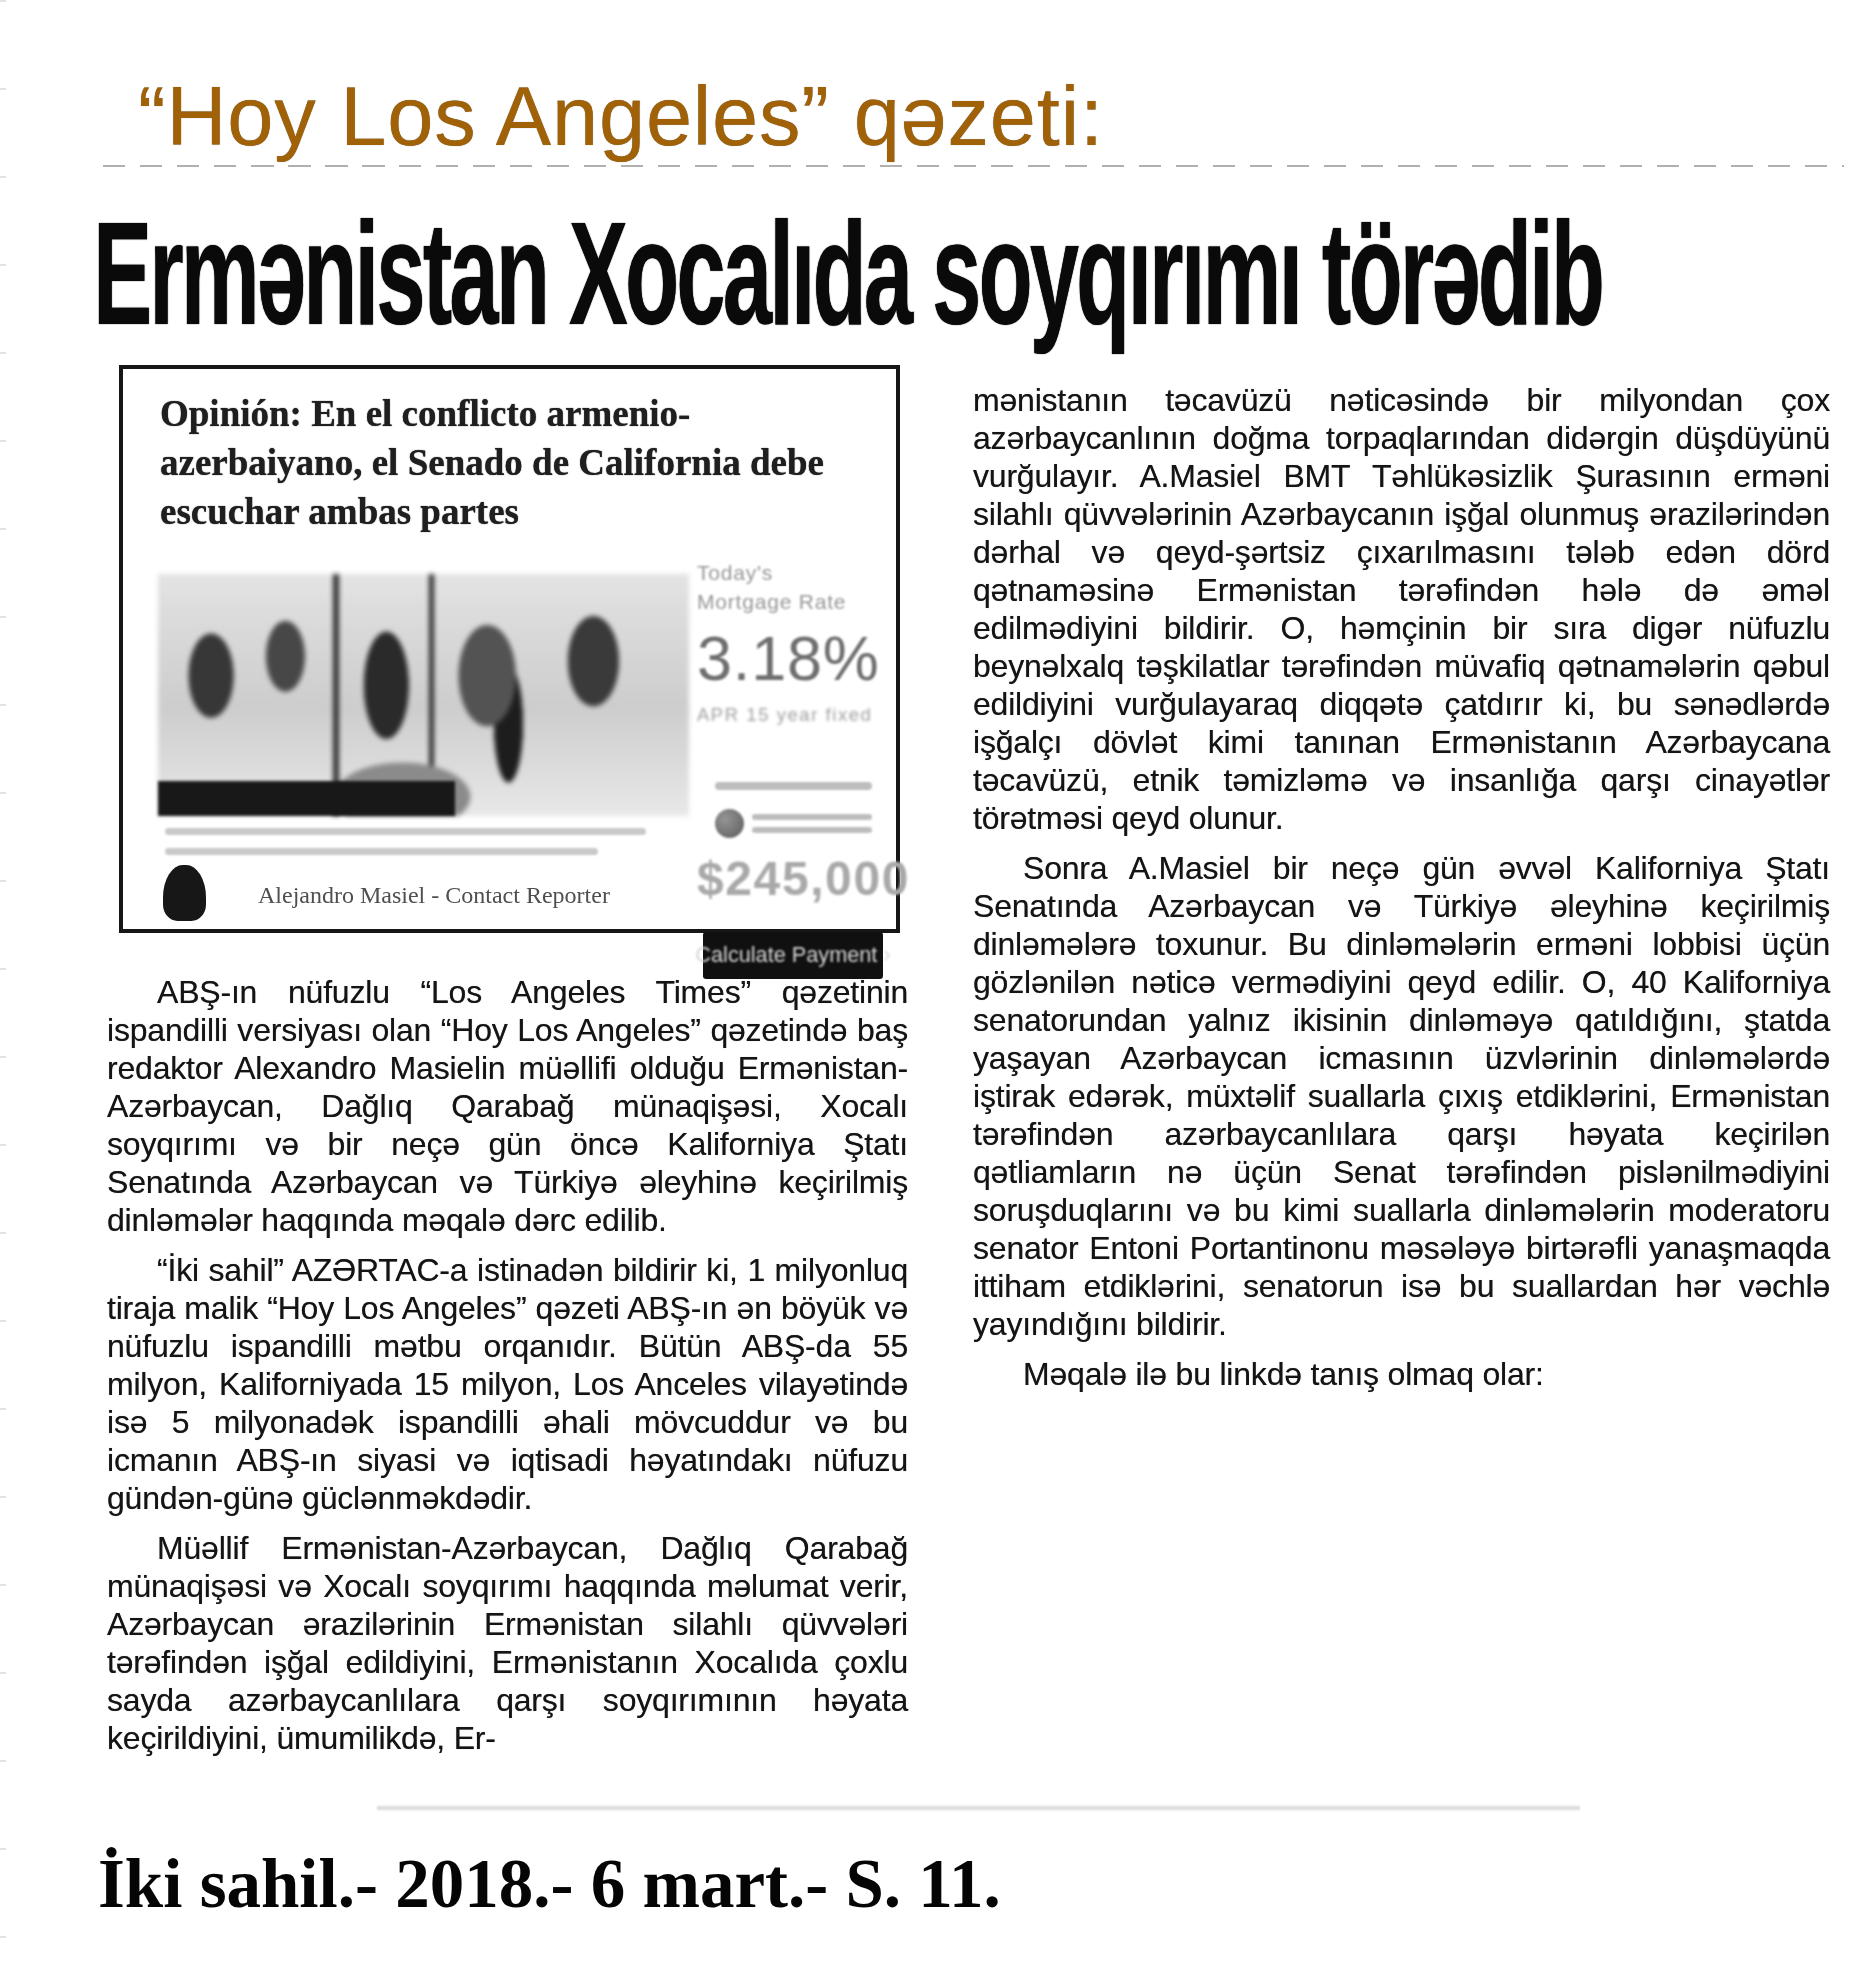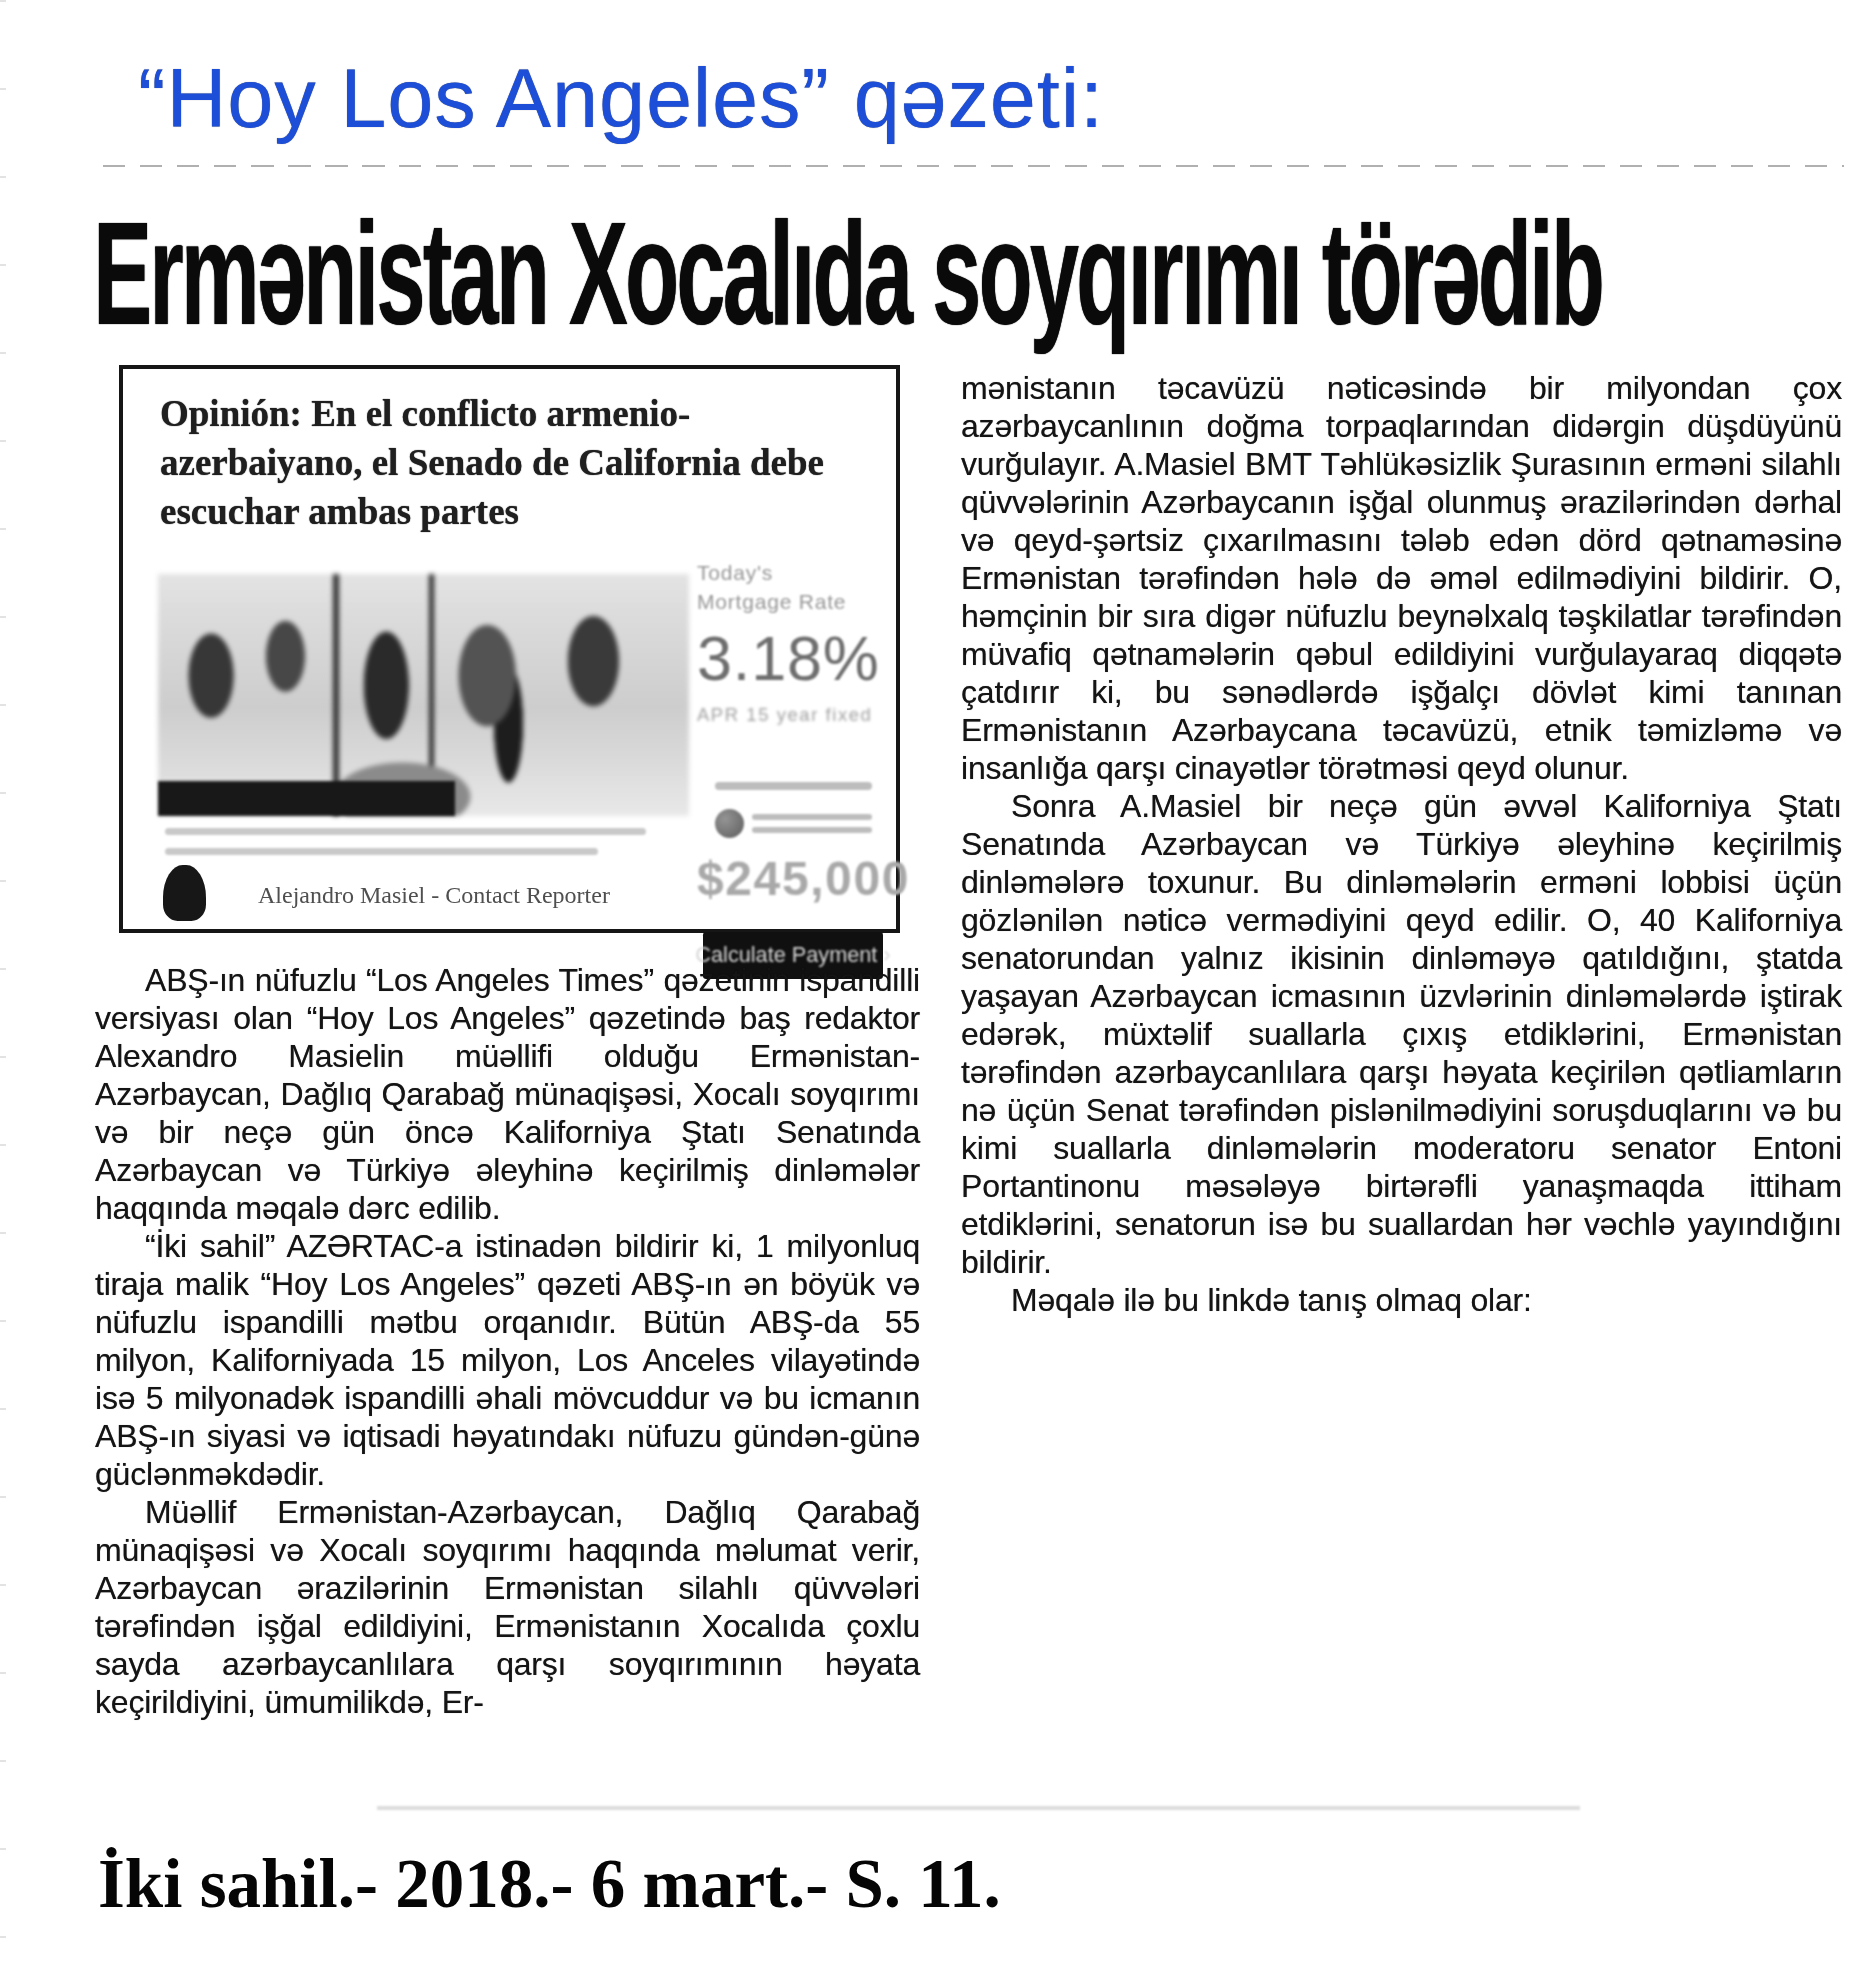--- a/index.html
+++ b/index.html
@@ -2,22 +2,22 @@
 <html style="font-size:13px"><head>
 <meta charset="utf-8">
 <style>
   html,body{margin:0;padding:0;background:#e8e8e8;}
   .page{position:relative;width:1860px;height:1983px;background:#ffffff;overflow:hidden;
         font-family:"Liberation Sans",sans-serif;color:#151515;border-right:0.8px solid #dcdcdc;}
   .edge-noise{position:absolute;left:0;top:0;width:5.6px;height:100%;
         background:repeating-linear-gradient(180deg,rgba(0,0,0,.5) 0 2.4px,transparent 2.4px 88px);
         opacity:.22;}
   
-  .kicker{position:absolute;left:138px;top:51px;font-size:83px;letter-spacing:0.8px;
-        color:#1d4ed8;white-space:nowrap;text-shadow:0 0 0.8px rgba(0,0,0,.6);}
+  .kicker{position:absolute;left:138px;top:69px;font-size:83px;letter-spacing:0.8px;
+        color:#a16207;white-space:nowrap;text-shadow:0 0 0.8px rgba(0,0,0,.6);}
   .scan-line{position:absolute;left:103px;top:165px;width:1741px;height:2.4px;
         background:repeating-linear-gradient(90deg,rgba(80,80,80,.45) 0 22.5px,transparent 22.5px 37px);
         filter:blur(0.5px);}
   .headline{position:absolute;left:93px;top:189px;font-size:120px;font-weight:bold;
         letter-spacing:-4px;white-space:nowrap;transform:scale(.74,1.22);
         transform-origin:left top;color:#0a0a0a;text-shadow:0 0 1.2px #000;}
   
   .clip{position:absolute;left:119px;top:365px;width:781px;height:568px;box-sizing:border-box;
         border:4px solid #161616;background:#fff;}
   .clip-title{position:absolute;left:37px;top:21px;width:722px;
@@ -56,21 +56,21 @@
   .cap2{left:42px;top:479px;width:433px;}
   .avatar{position:absolute;left:40px;top:496px;width:43px;height:56px;background:#171717;
         border-radius:46% 46% 34% 34% / 58% 58% 30% 30%;filter:blur(0.6px);}
   .byline{position:absolute;left:135px;top:513px;font-family:"Liberation Serif",serif;
         font-size:24px;color:#4f4f4f;filter:blur(0.6px);}
   
   .body-col{position:absolute;font-size:32px;line-height:38px;text-align:justify;
         letter-spacing:-0.2px;color:#141414;text-shadow:0 0 0.7px rgba(0,0,0,.6);}
   .col-left{left:95px;top:961px;width:825px;}
   .col-right{left:961px;top:369px;width:881px;}
-  .body-col p{margin:0;text-indent:50px;}
+  .body-col p{margin:12px;text-indent:50px;}
   .body-col p.no-indent{text-indent:0;}
   .article-link{display:block;text-indent:0;word-break:break-all;text-decoration:underline;
         text-decoration-thickness:2.4px;text-underline-offset:5.6px;color:inherit;}
   
   .smudge{position:absolute;left:377px;top:1806px;width:1203px;height:4px;
         background:rgba(60,60,60,.18);filter:blur(1.2px);}
   .footer{position:absolute;left:98px;top:1845px;font-family:"Liberation Serif",serif;
         font-weight:bold;font-size:69px;color:#050505;white-space:nowrap;}
 </style>
 </head>

